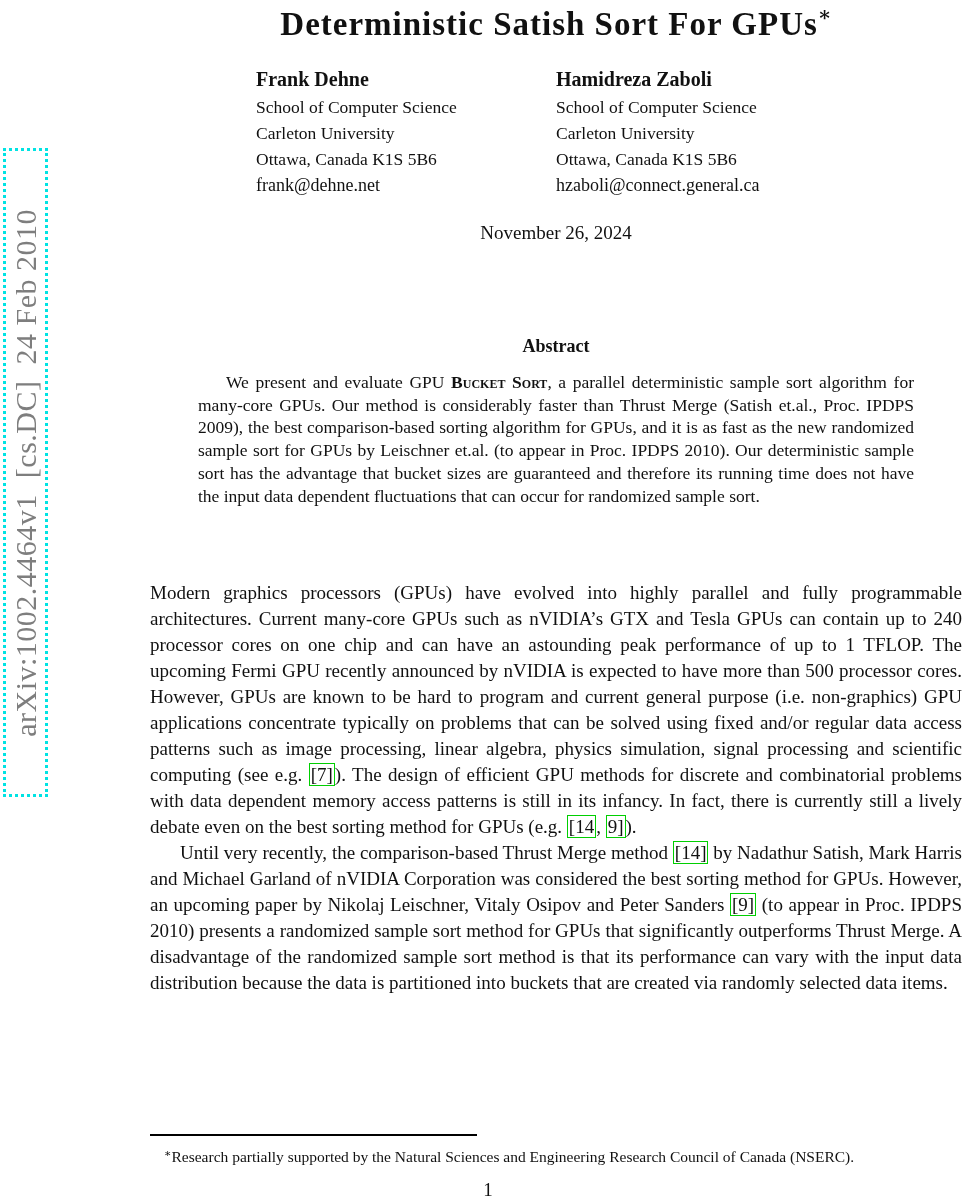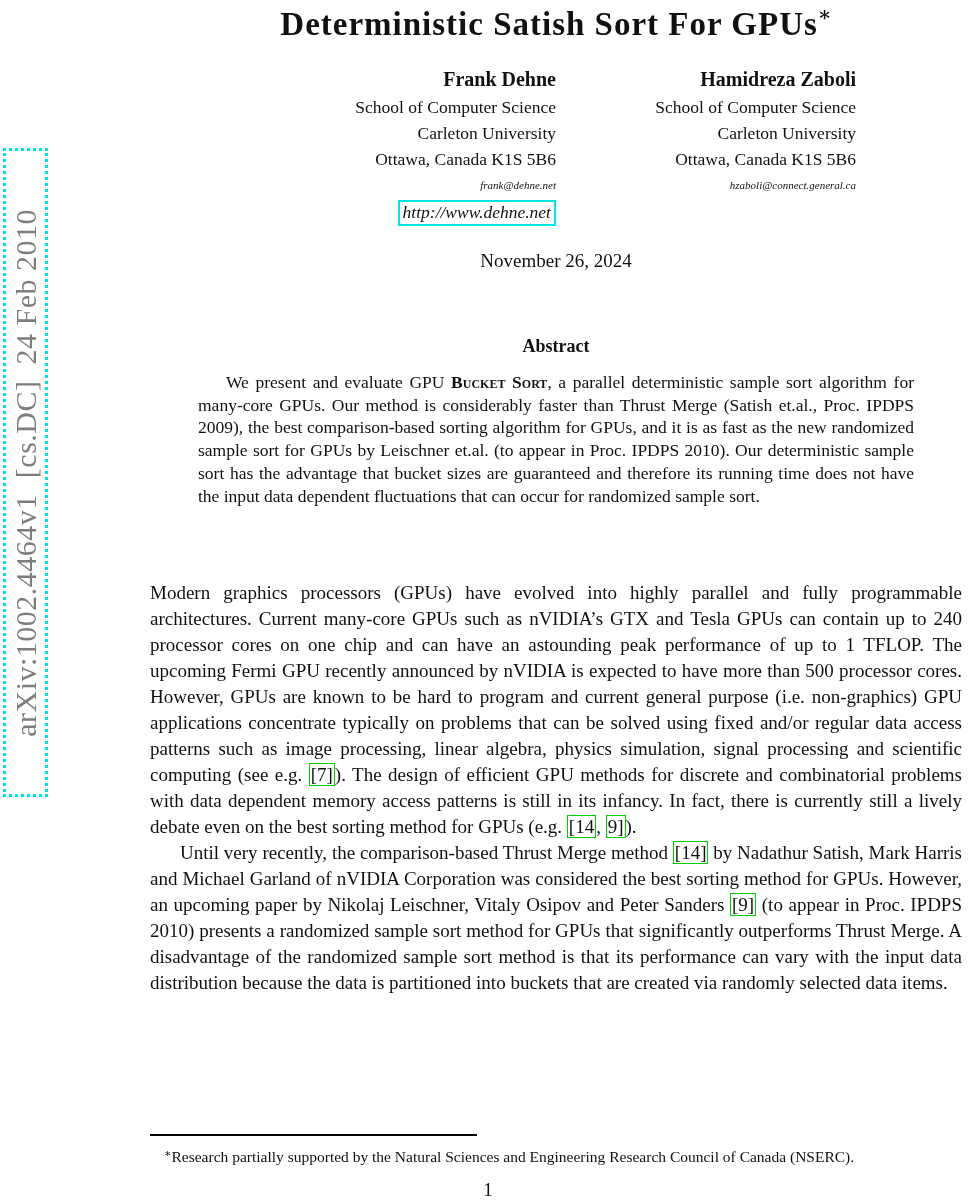--- a/index.html
+++ b/index.html
@@ -31,24 +31,24 @@
 
   
   .block-header { position: absolute; left: 150px; top: -6px; width: 812px; }
   .paper-title {
     margin: 0; text-align: center;
     font-size: 33px; font-weight: bold; line-height: 40px;
     letter-spacing: 1px;
   }
   .paper-title sup { font-size: 20px; vertical-align: 14px; letter-spacing: 0; }
   .authors { display: flex; justify-content: center; margin-top: 20px; }
-  .author-col { width: 300px; text-align: right; }
+  .author-col { width: 300px; text-align: left; }
   .author-name { font-size: 20px; font-weight: bold; line-height: 30px; }
   .author-line { font-size: 17.5px; line-height: 26px; }
-  .author-email { font-size: 11px; line-height: 26px; font-style: italic; }
+  .author-email { font-size: 18px; line-height: 26px; }
   .author-url-row { line-height: 27px; margin-top: 1px; }
   .url-box {
     display: inline-block;
     border: 2px solid #00e3e3;
     padding: 0 3px 1px 3px;
     font-size: 17.5px; font-style: italic; line-height: 21px;
   }
   .paper-date { margin-top: 25px; text-align: center; font-size: 19px; line-height: 20px; }
 
   
@@ -106,23 +106,20 @@
   <div class="block-header">
     <h1 class="paper-title"><span>Deterministic Satish Sort For GPUs</span><sup>∗</sup></h1>
 
     <div class="authors">
       <div class="author-col">
         <div class="author-name">Frank Dehne</div>
         <div class="author-line">School of Computer Science</div>
         <div class="author-line">Carleton University</div>
         <div class="author-line">Ottawa, Canada K1S 5B6</div>
         <div class="author-email">frank@dehne.net</div>
-        <div class="author-url-row">
-          <span class="url-box">http://www.dehne.net</span>
-        </div>
       </div>
       <div class="author-col">
         <div class="author-name">Hamidreza Zaboli</div>
         <div class="author-line">School of Computer Science</div>
         <div class="author-line">Carleton University</div>
         <div class="author-line">Ottawa, Canada K1S 5B6</div>
         <div class="author-email">hzaboli@connect.general.ca</div>
       </div>
     </div>
 

